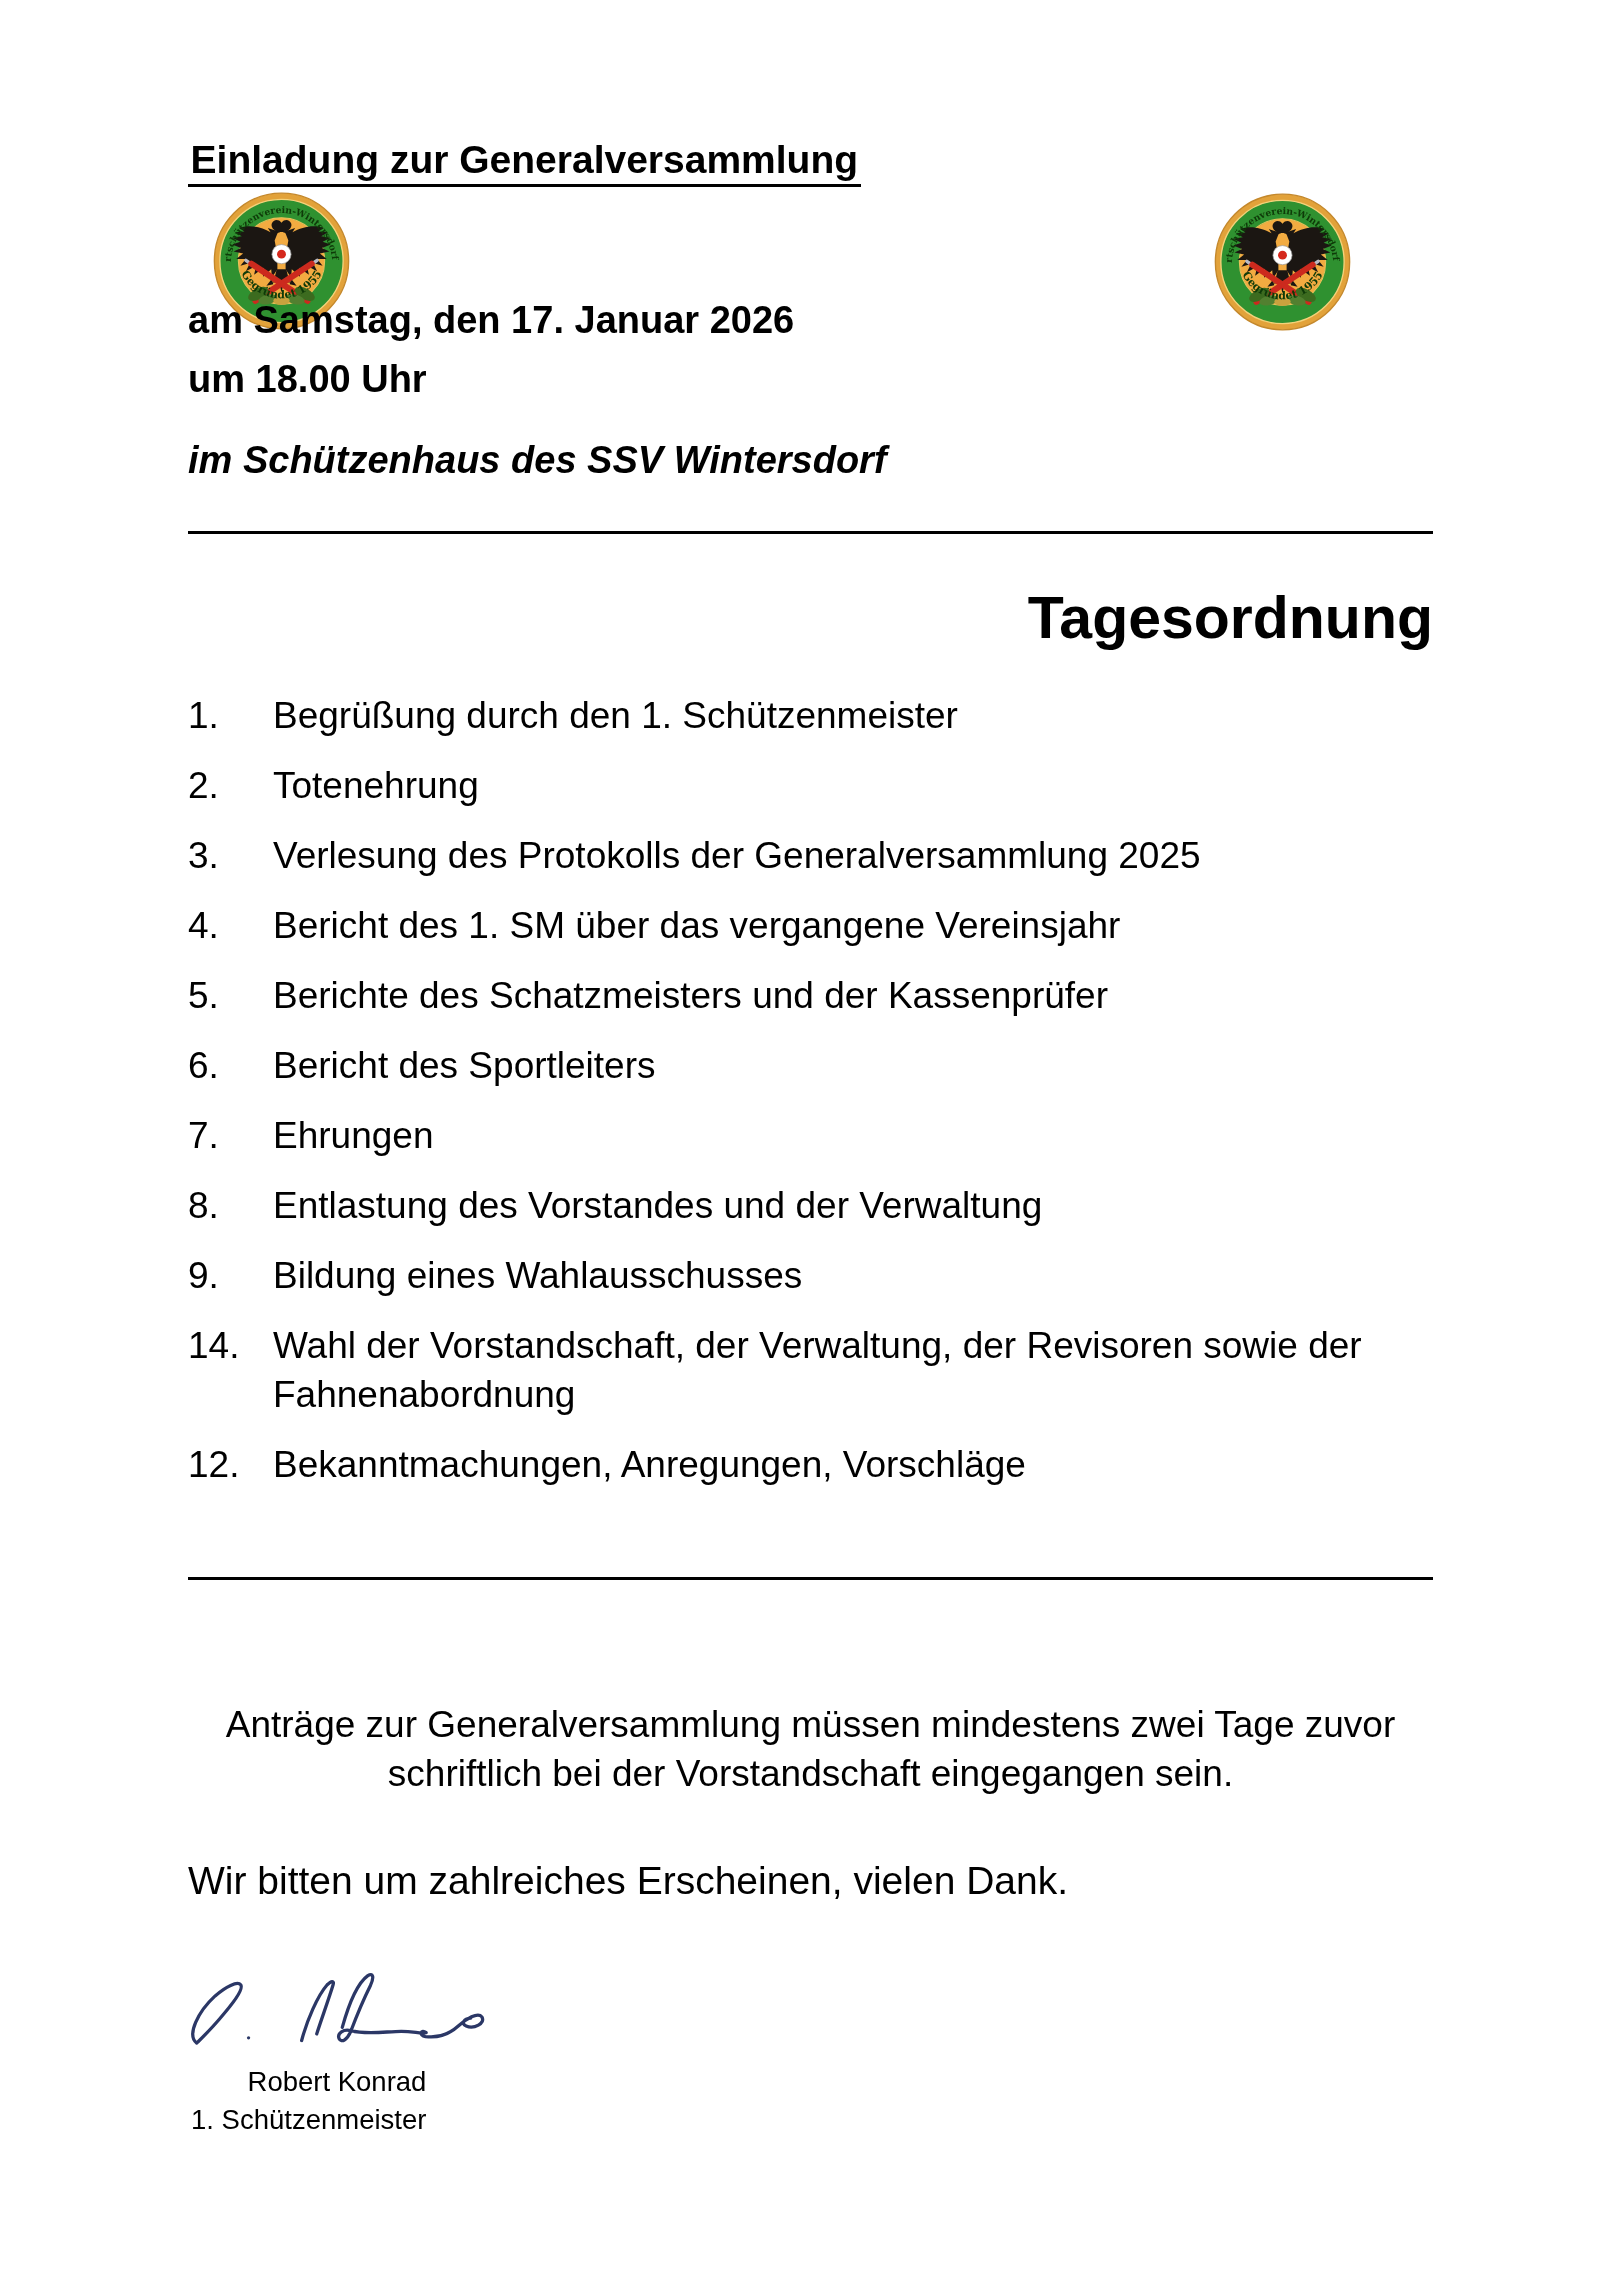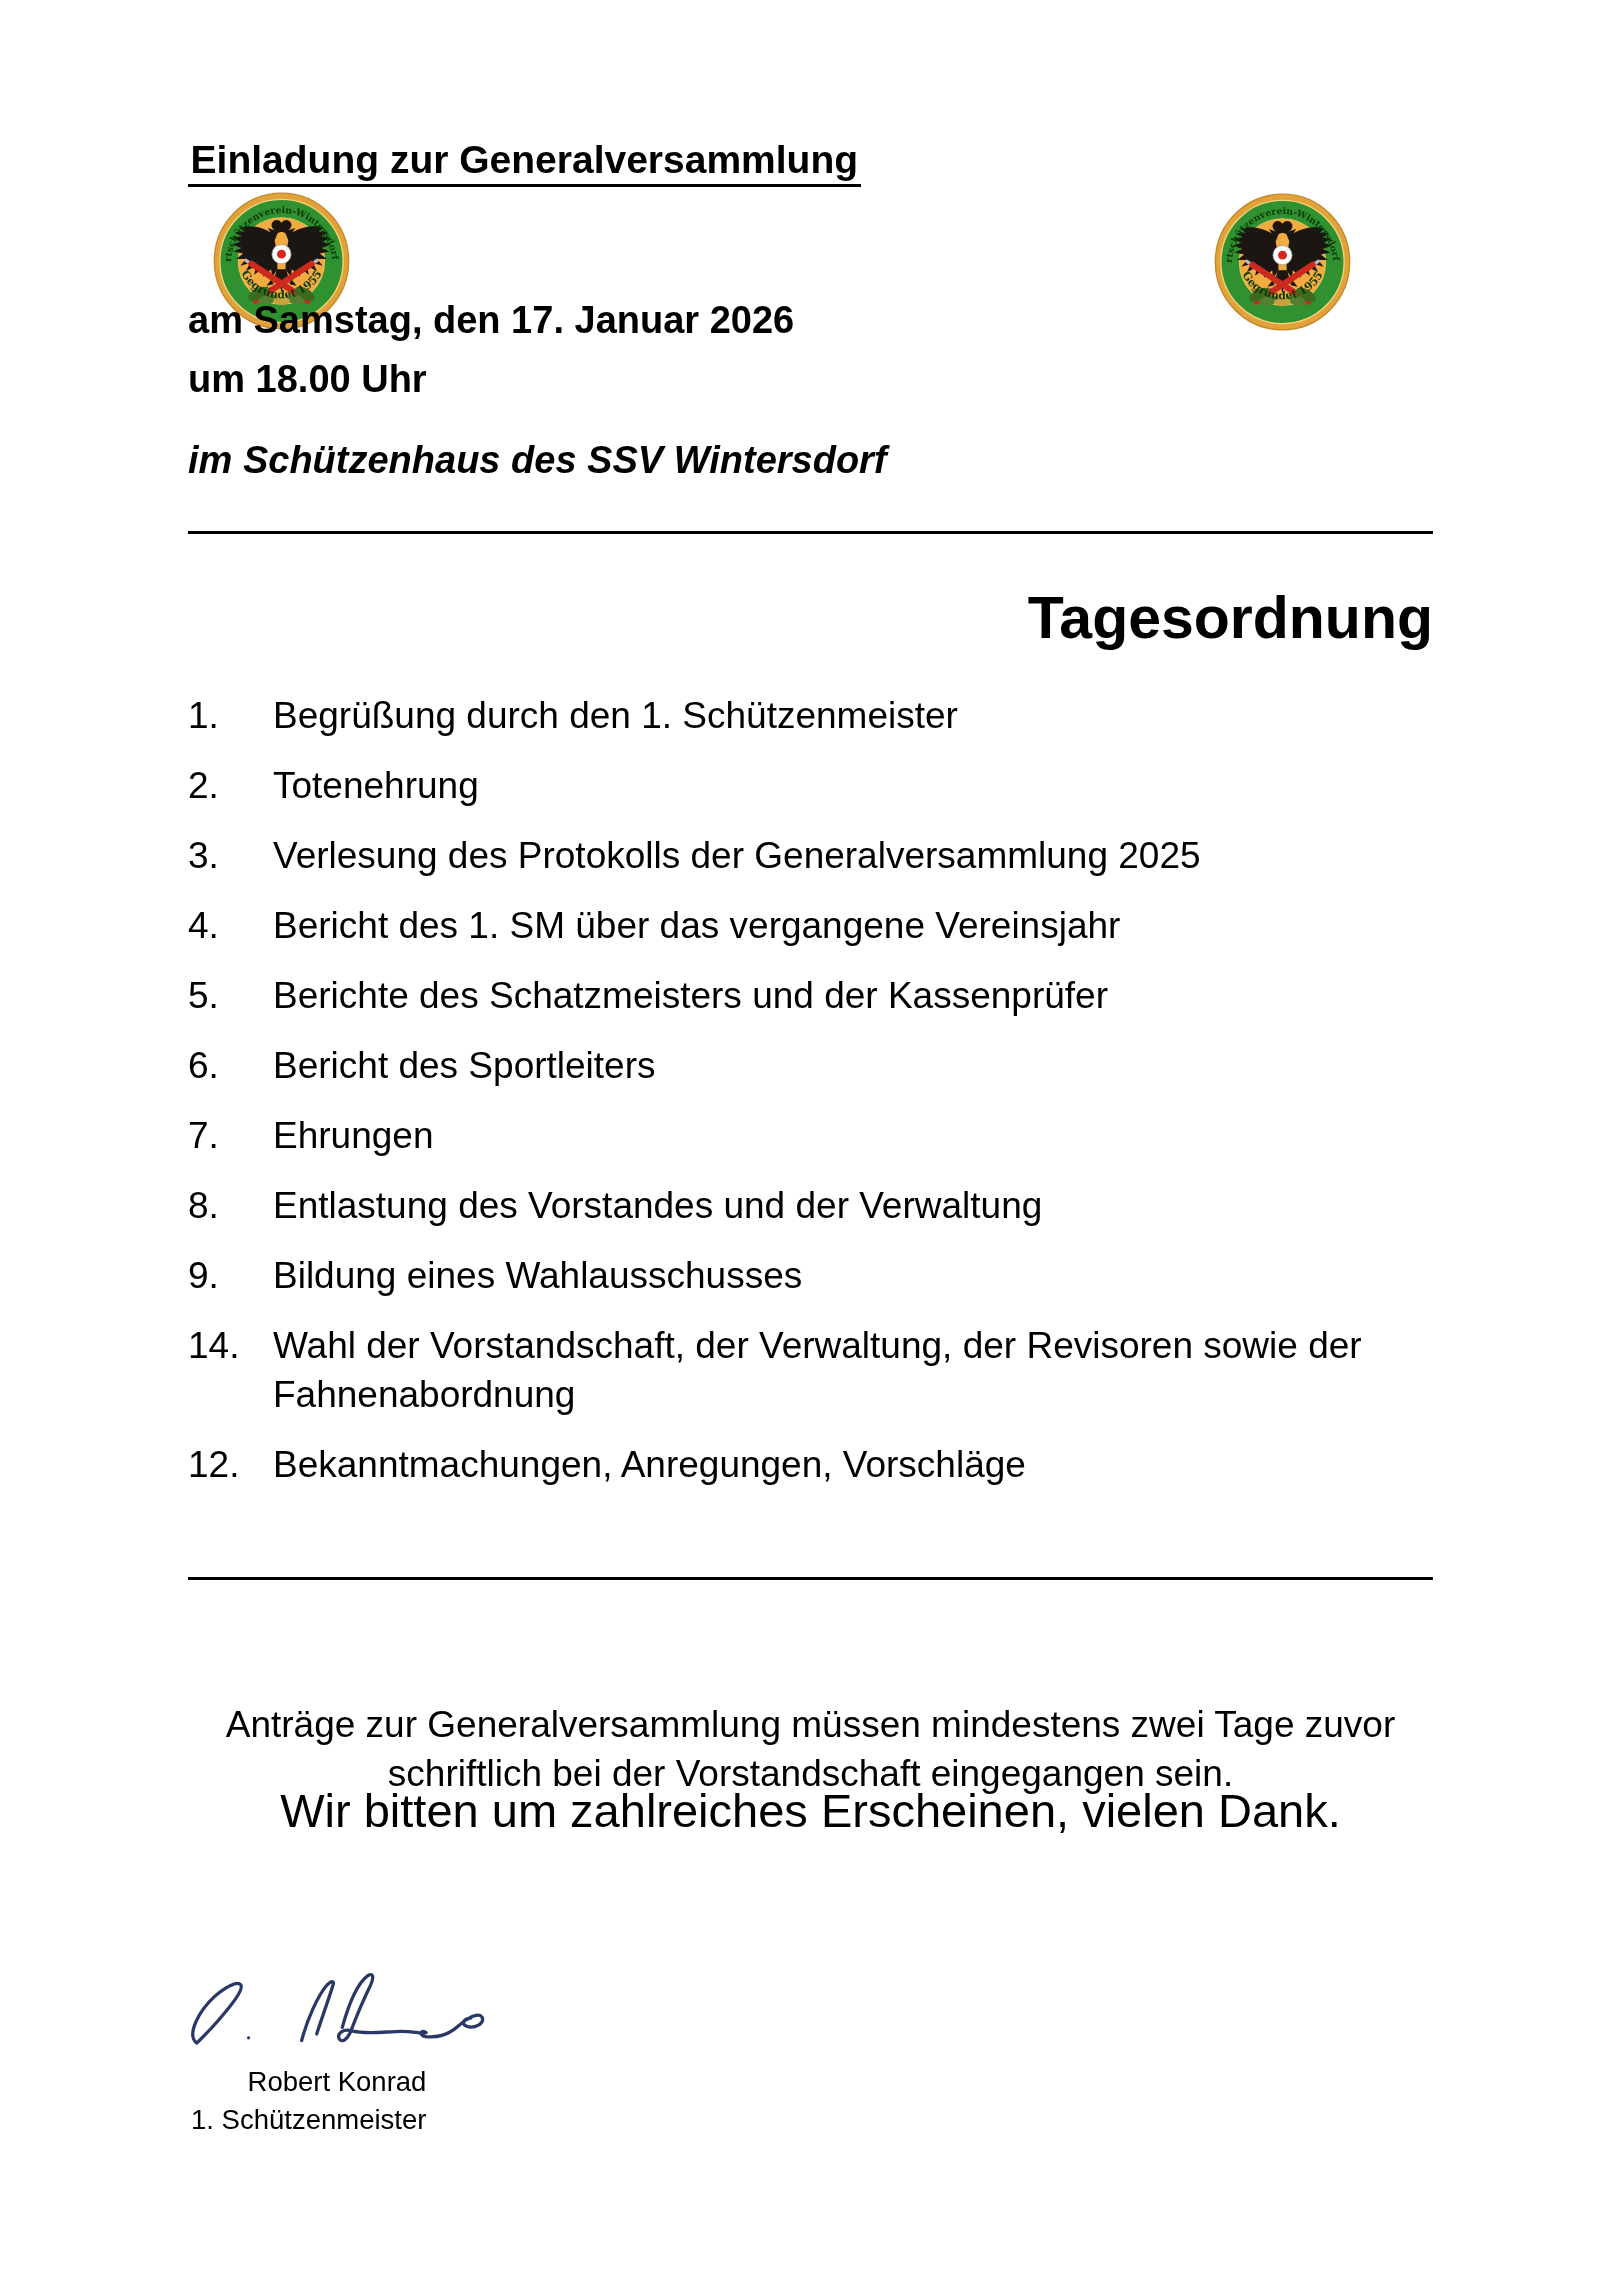--- a/index.html
+++ b/index.html
@@ -50,22 +50,22 @@
   }
   .agenda-item{display:flex;margin-bottom:21px;}
   .agenda-num{flex:0 0 85px;}
   .agenda-text{flex:1 1 auto;}
   
   .note{
     position:absolute;left:188px;top:1700px;width:1245px;
     text-align:center;font-size:37px;line-height:49px;
   }
   .closing{
-    position:absolute;left:188px;top:1786px;width:1245px;
-    text-align:center;font-size:47px;line-height:50px;
+    position:absolute;left:188px;top:1856px;width:1245px;
+    text-align:left;font-size:39px;line-height:50px;
   }
   
   .signature-svg{position:absolute;left:185px;top:1963px;width:308px;height:92px;}
   .sig-block{
     position:absolute;left:191px;top:2063px;
     font-size:27.5px;line-height:38px;text-align:right;
   }
   .badge-ring-text{font-family:"DejaVu Serif",serif;font-weight:bold;}
 </style>
 </head>

